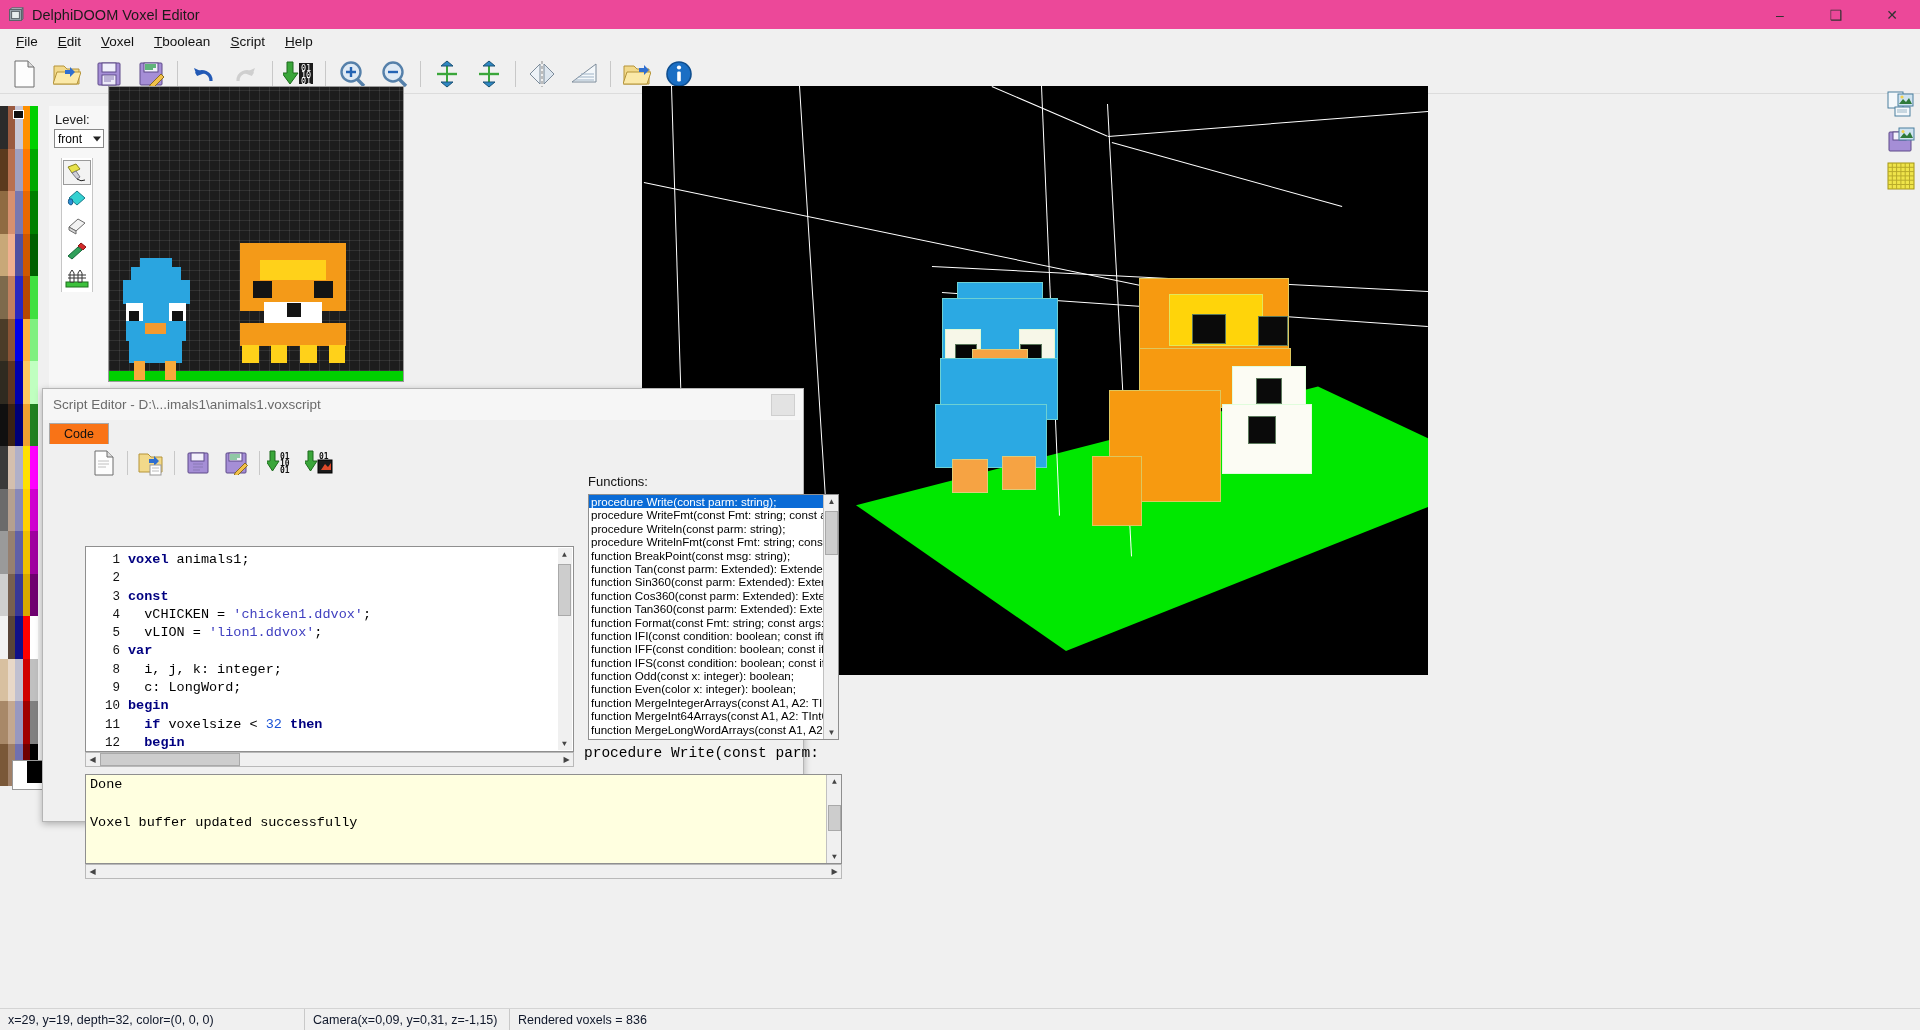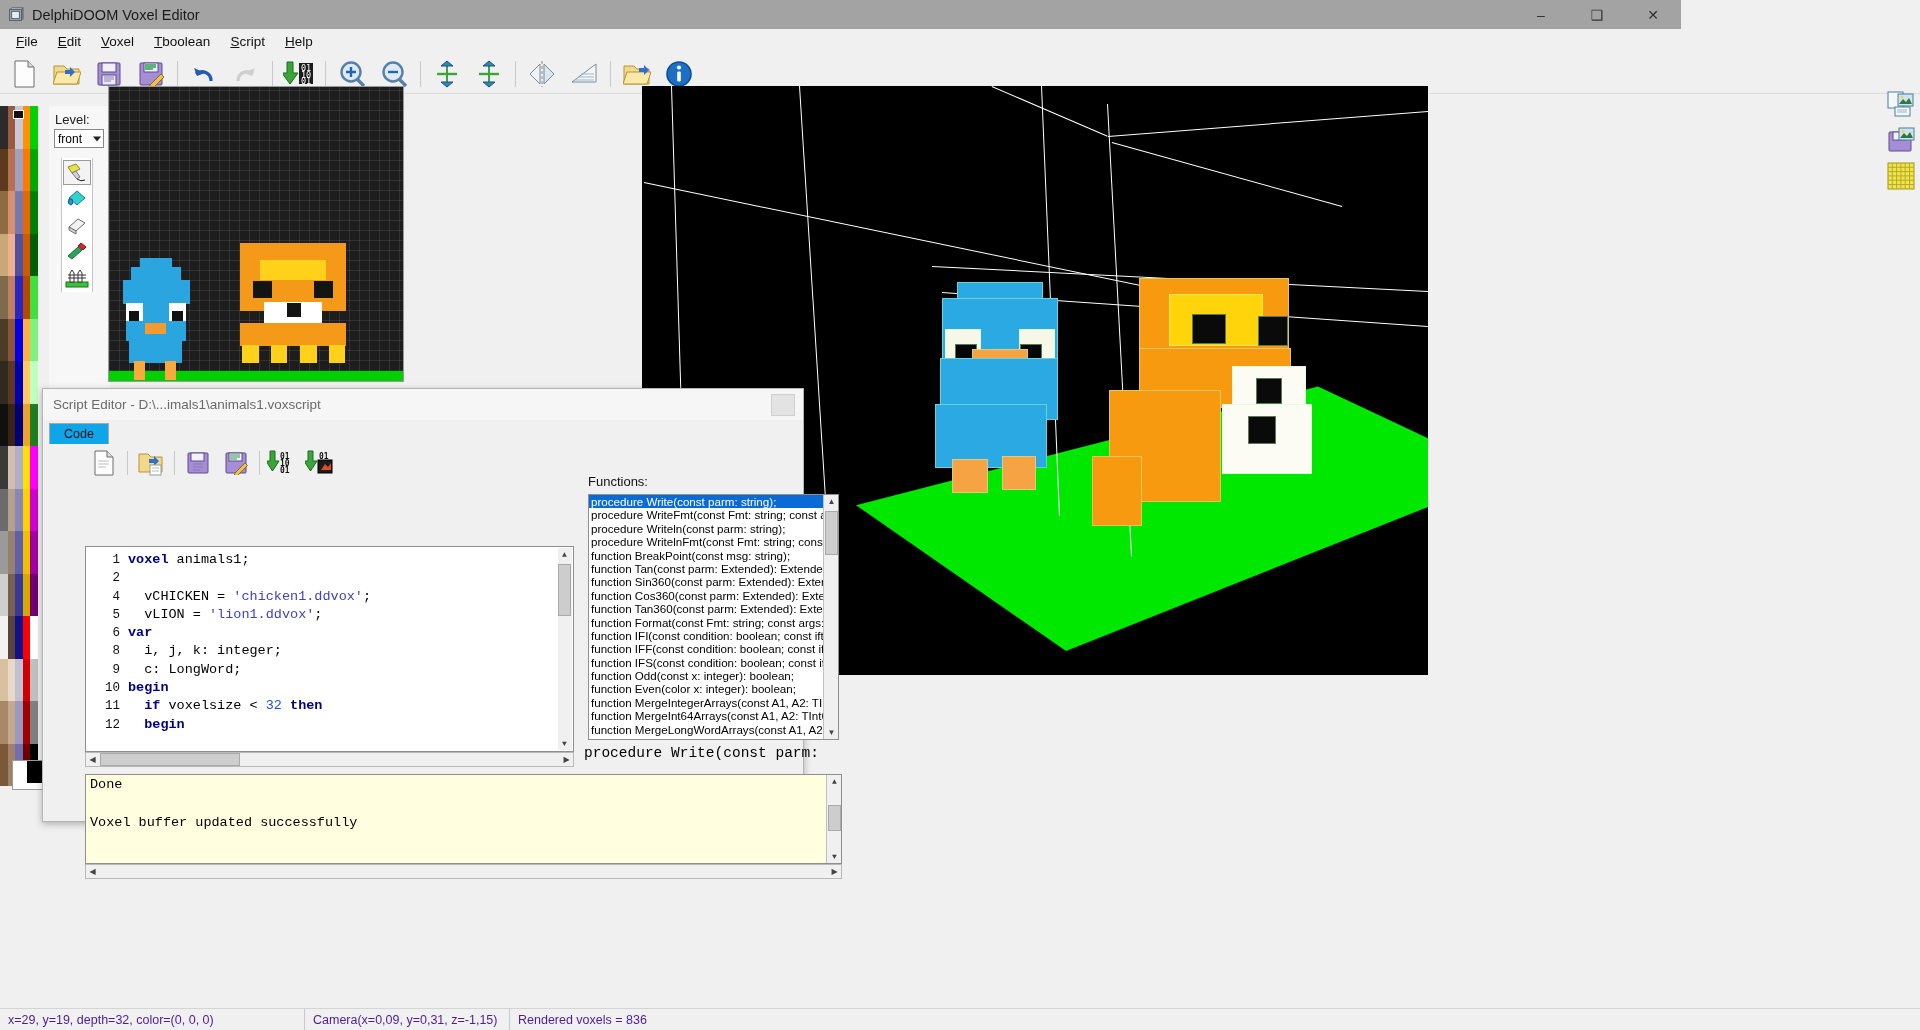--- a/index.html
+++ b/index.html
@@ -5,22 +5,22 @@
   * { box-sizing: border-box; margin: 0; padding: 0; }
   html, body {
     width: 1920px; height: 1030px;
     font-family: "Liberation Sans", sans-serif;
     background: #f0f0f0; overflow: hidden;
   }
   #app { position: relative; width: 1920px; height: 1030px; background: #f0f0f0; }
 
   
   .titlebar {
-    position: absolute; left: 0; top: 0; width: 1681px; height: 29px;
-    background: #a3a3a3; display: flex; align-items: center;
+    position: absolute; left: 0; top: 0; width: 1920px; height: 29px;
+    background: #ec4899; display: flex; align-items: center;
   }
   .title-icon {
     width: 16px; height: 16px; margin-left: 8px; margin-right: 8px;
     position: relative; flex: none;
   }
   .title-text { font-size: 14.5px; color: #1b1b1b; }
   .win-btns { margin-left: auto; display: flex; height: 29px; }
   .win-btn {
     width: 56px; height: 29px; display: flex; align-items: center; justify-content: center;
     font-size: 14px; color: #333;
@@ -138,21 +138,21 @@
   .sw-title {
     height: 31px; background: #f6f6f6; display: flex; align-items: center;
     padding-left: 10px; font-size: 13.5px; color: #6a6a6a;
   }
   .sw-min {
     margin-left: auto; width: 24px; height: 22px; margin-right: 8px;
     background: #e3e3e3; border: 1px solid #cfcfcf;
   }
   .sw-tabs { height: 24px; padding-left: 6px; display: flex; align-items: flex-end; }
   .sw-tab {
-    font-size: 12.5px; padding: 3px 14px; background: #0ea5e9;
+    font-size: 12.5px; padding: 3px 14px; background: #f97316;
     border: 1px solid #a8a8a8; border-bottom: none; color: #111;
   }
   .sw-body { position: relative; height: 379px; }
   .sw-toolbar {
     position: absolute; left: 42px; top: 0; width: 280px; height: 38px;
     display: flex; align-items: center;
   }
   .sbtn { width: 38px; height: 34px; display: flex; align-items: center; justify-content: center; }
   .ssep { width: 1px; height: 24px; background: #c8c8c8; margin: 0 4px; }
 
@@ -219,21 +219,21 @@
     position: absolute; left: 42px; top: 420px; width: 757px; height: 15px; background: #f0f0f0;
     border: 1px solid #b9b9b9;
   }
 
   
   .statusbar {
     position: absolute; left: 0; bottom: 0; width: 1920px; height: 22px;
     background: #f0f0f0; border-top: 1px solid #d4d4d4; display: flex; align-items: center;
   }
   .st-cell {
-    font-size: 12.5px; color: #4c1d95; padding-left: 8px; height: 22px;
+    font-size: 12.5px; color: #0f172a; padding-left: 8px; height: 22px;
     display: flex; align-items: center; border-right: 1px solid #c9c9c9;
   }
 </style>
 </head>
 <body>
 
 <div id="app">
 
   <div class="titlebar">
     <div class="title-icon">
@@ -673,20 +673,21 @@
       </div>
 
       <div class="codearea" id="codearea">
         <div class="code-vscroll">
           <div class="sb-arrow" style="top:0;left:0;">▲</div>
           <div class="sb-thumb" style="top:16px;left:0;width:13px;height:52px;"></div>
           <div class="sb-arrow" style="bottom:0;left:0;">▼</div>
         </div>
       <div class="cl"><span class="ln">1</span><span class="kw">voxel</span><span class="idn"> animals1;</span></div>
           <div class="cl"><span class="ln">2</span></div>
+          <div class="cl"><span class="ln">3</span><span class="kw">const</span></div>
           <div class="cl"><span class="ln">4</span><span class="idn">  vCHICKEN = </span><span class="str">'chicken1.ddvox'</span><span class="idn">;</span></div>
           <div class="cl"><span class="ln">5</span><span class="idn">  vLION = </span><span class="str">'lion1.ddvox'</span><span class="idn">;</span></div>
           <div class="cl"><span class="ln">6</span><span class="kw">var</span></div>
           <div class="cl"><span class="ln">8</span><span class="idn">  i, j, k: integer;</span></div>
           <div class="cl"><span class="ln">9</span><span class="idn">  c: LongWord;</span></div>
           <div class="cl"><span class="ln">10</span><span class="kw">begin</span></div>
           <div class="cl"><span class="ln">11</span><span class="idn">  </span><span class="kw">if</span><span class="idn"> voxelsize &lt; </span><span class="num">32</span><span class="idn"> </span><span class="kw">then</span></div>
           <div class="cl"><span class="ln">12</span><span class="idn">  </span><span class="kw">begin</span></div>
         </div>
       <div class="code-hscroll">

